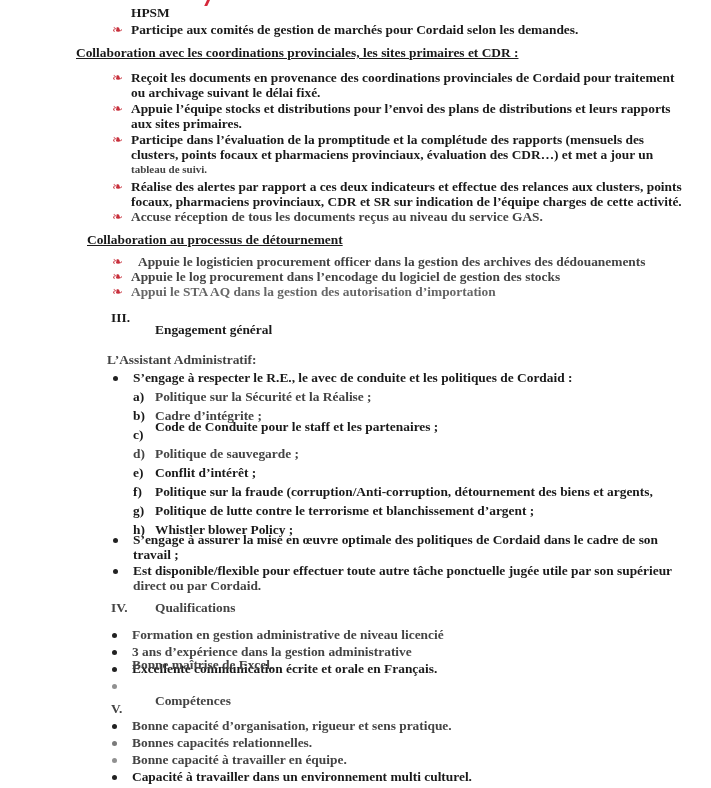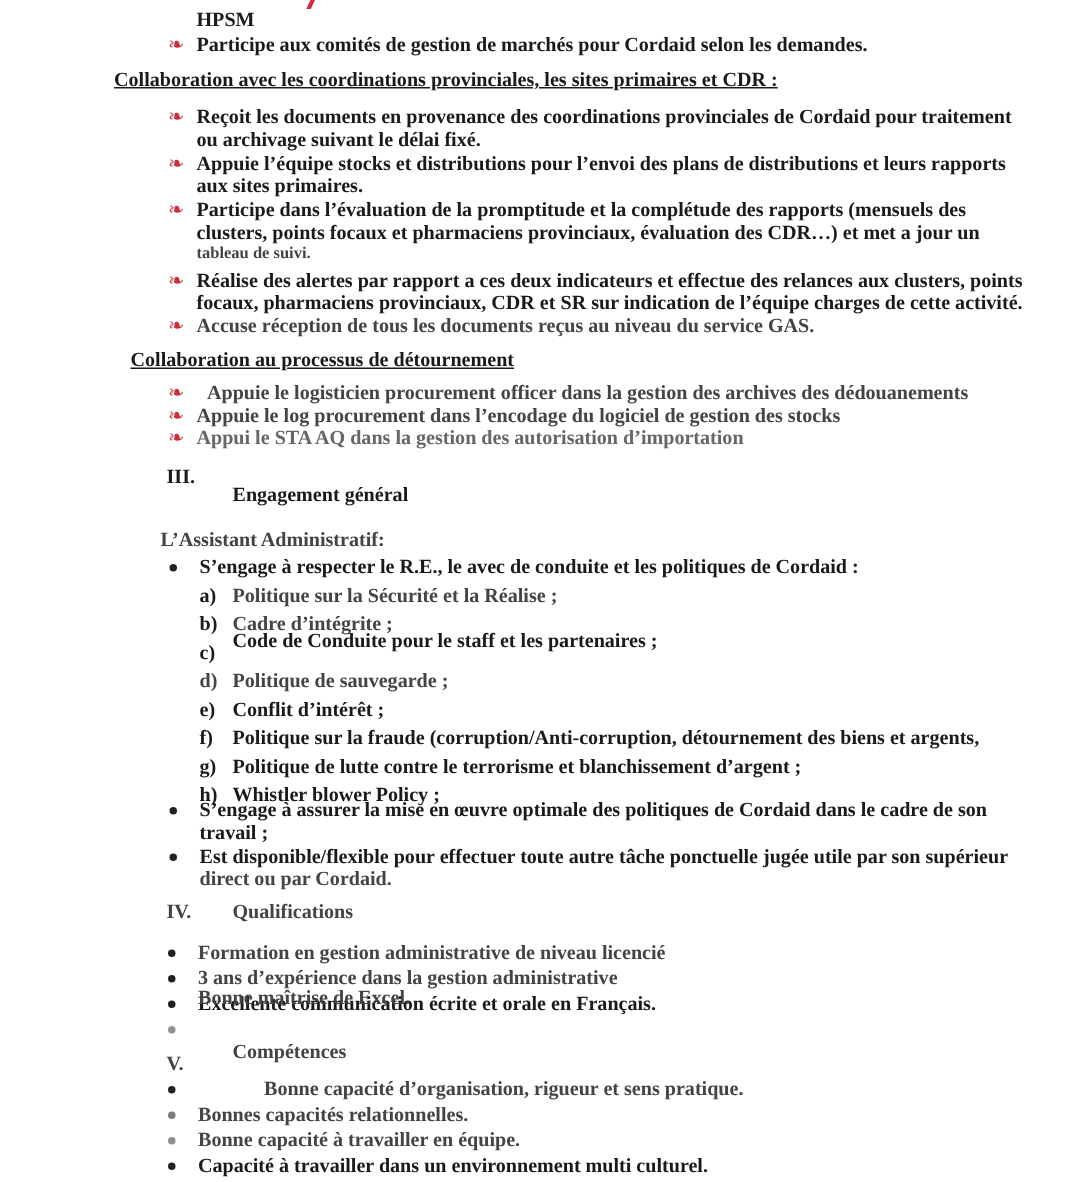--- a/index.html
+++ b/index.html
@@ -97,20 +97,20 @@
   <div class="line faint" style="left:132px;top:644px;">3 ans d’expérience dans la gestion administrative</div>
   <div class="dot" style="left:112px;top:667px;"></div>
   <div class="line" style="left:132px;top:661px;">Excellente communication écrite et orale en Français.</div>
   <div class="dot" style="left:112px;top:684px;opacity:.5;"></div>
   <div class="line faint" style="left:132px;top:657px;">Bonne maîtrise de Excel.</div>
 
   <div class="line faint" style="left:111px;top:701px;font-weight:bold;">V.</div>
   <div class="line faint" style="left:155px;top:673px;margin-top:20px;">Compétences</div>
 
   <div class="dot" style="left:112px;top:724px;"></div>
-  <div class="line faint" style="left:132px;top:718px;margin-left:44px;">Bonne capacité d’organisation, rigueur et sens pratique.</div>
+  <div class="line faint" style="left:132px;top:718px;">Bonne capacité d’organisation, rigueur et sens pratique.</div>
   <div class="dot" style="left:112px;top:741px;opacity:.6;"></div>
   <div class="line faint" style="left:132px;top:735px;">Bonnes capacités relationnelles.</div>
   <div class="dot" style="left:112px;top:758px;opacity:.5;"></div>
   <div class="line faint" style="left:132px;top:752px;">Bonne capacité à travailler en équipe.</div>
   <div class="dot" style="left:112px;top:775px;"></div>
   <div class="line" style="left:132px;top:769px;">Capacité à travailler dans un environnement multi culturel.</div>
 </div>
 
 </body></html>

